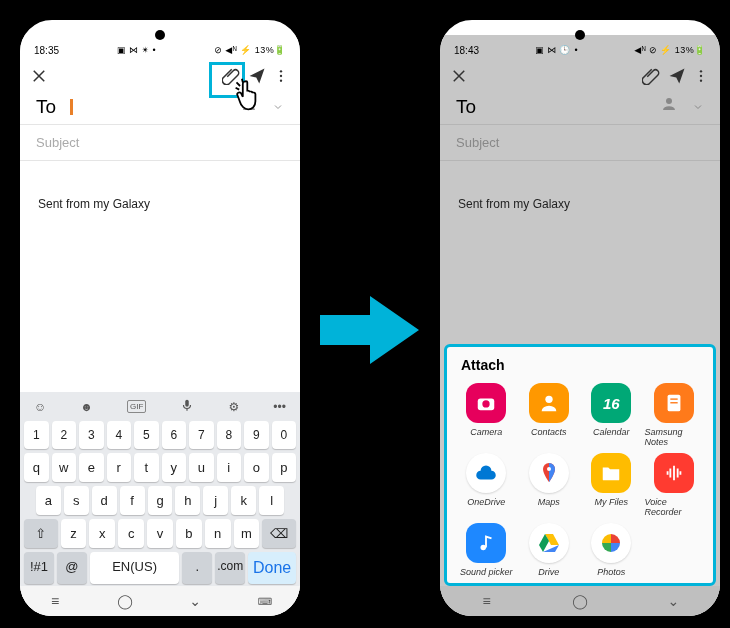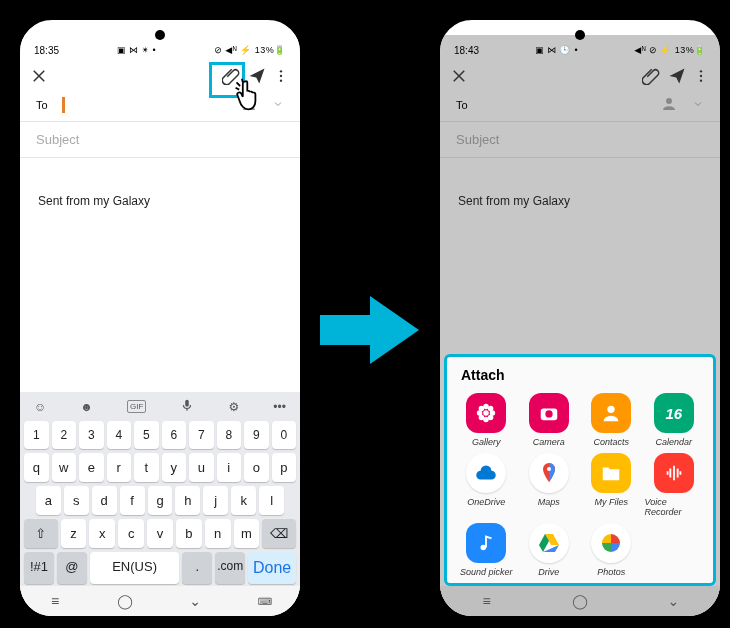--- a/index.html
+++ b/index.html
@@ -10,21 +10,21 @@
 .camera-dot { position:absolute; top:10px; left:50%; transform:translateX(-50%); width:10px; height:10px; background:#000; border-radius:50%; z-index:50; }
 .screen { position:absolute; inset:0; display:flex; flex-direction:column; background:#fff;margin-top:15px; }
 .dim { background:#c7c7c7; }
 .statusbar { display:flex; justify-content:space-between; align-items:center; font-size:10px; padding:6px 14px 2px 14px; color:#000; height:18px; }
 .status-icons { font-size:9px; letter-spacing:0.5px; }
 .toolbar { display:flex; align-items:center; padding:6px 12px 6px 10px; gap:8px; }
 .toolbar .spacer { flex:1; }
 .icon { display:inline-flex; align-items:center; justify-content:center; color:#333; }
 .attach-highlight { position:absolute; border:3px solid #00b3d9; width:30px; height:30px; top:27px; right:55px; z-index:30; }
 .hand-cursor { position:absolute; top:42px; right:32px; z-index:40; }
-.recipient-row { display:flex; align-items:center; padding:4px 16px 6px 16px; border-bottom:1px solid #e5e5e5; font-size:11px; gap:14px; }
+.recipient-row { display:flex; align-items:center; padding:4px 16px 6px 16px; border-bottom:1px solid #e5e5e5; font-size:19px; gap:14px; }
 .recipient-row .cursor { width:1px; height:16px; background:#e98029; display:inline-block; border-left:2px solid #e98029; }
 .contacts-icon { color:#888; }
 .subject-row { padding:10px 16px; border-bottom:1px solid #e5e5e5; font-size:13px; color:#aaa; }
 .body-area { flex:1; padding:36px 18px; font-size:12px; color:#222; }
 .keyboard { background:#e8eaed; font-size:12px; }
 .kb-strip { display:flex; justify-content:space-between; align-items:center; padding:6px 14px 4px 14px; color:#555; }
 .kb-row { display:flex; justify-content:center; gap:3px; padding:2px 4px; }
 .key { background:#fff; border-radius:4px; box-shadow:0 1px 1px rgba(0,0,0,0.2); flex:1; text-align:center; padding:7px 0; font-size:13px; color:#222; }
 .key.num { font-size:12px; }
 .key.dark { background:#cfd3d8; }
@@ -226,58 +226,50 @@
   </div>
   <div class="subject-row" style="border-color:#b5b5b5;color:#888;">Subject</div>
   <div class="body-area">Sent from my Galaxy</div>
 
   <div class="attach-panel">
     <div class="attach-title">Attach</div>
     <div class="attach-grid" id="attach-grid">
             <div class="attach-item">
               <div class="attach-icon" style="background: rgb(230, 0, 92);">
                 <svg width="22" height="22" viewBox="0 0 24 24">
-                  <g fill="#fff">
-                    <circle cx="12" cy="12" r="3"></circle>
-                    <circle cx="12" cy="5" r="3"></circle>
-                    <circle cx="12" cy="19" r="3"></circle>
-                    <circle cx="5" cy="12" r="3"></circle>
-                    <circle cx="19" cy="12" r="3"></circle>
-                    <circle cx="7" cy="7" r="3"></circle>
-                    <circle cx="17" cy="7" r="3"></circle>
-                    <circle cx="7" cy="17" r="3"></circle>
-                    <circle cx="17" cy="17" r="3"></circle>
-                  </g>
-                </svg>
-              </div>
-              <span>Gallery</span>
-            </div>
-            <div class="attach-item">
-              <div class="attach-icon" style="background: rgb(230, 0, 92);">
-                <svg width="22" height="22" viewBox="0 0 24 24">
                   <rect x="3" y="7" width="18" height="13" rx="3" fill="#fff"></rect>
                   <circle cx="12" cy="13" r="4" fill="#e6005c"></circle>
                 </svg>
               </div>
               <span>Camera</span>
             </div>
             <div class="attach-item">
               <div class="attach-icon" style="background: rgb(255, 152, 0);">
                 <svg width="22" height="22" viewBox="0 0 24 24">
                   <circle cx="12" cy="8" r="4" fill="#fff"></circle>
                   <path d="M4 21 a8 6 0 0 1 16 0" fill="#fff"></path>
                 </svg>
               </div>
               <span>Contacts</span>
             </div>
             <div class="attach-item">
               <div class="attach-icon" style="background: rgb(0, 168, 118);">
                 <span style="color:#fff;font-weight:bold;font-size:15px;">16</span>
               </div>
               <span>Calendar</span>
+            </div>
+            <div class="attach-item">
+              <div class="attach-icon" style="background: rgb(255, 122, 26);">
+                <svg width="22" height="22" viewBox="0 0 24 24">
+                  <rect x="5" y="3" width="14" height="18" rx="2" fill="#fff"></rect>
+                  <rect x="8" y="7" width="8" height="1.5" fill="#ff7a1a"></rect>
+                  <rect x="8" y="11" width="8" height="1.5" fill="#ff7a1a"></rect>
+                </svg>
+              </div>
+              <span>Samsung Notes</span>
             </div>
             <div class="attach-item">
               <div class="attach-icon circle">
                 <svg width="26" height="26" viewBox="0 0 24 24">
                   <path d="M7 18 a4 4 0 0 1 0-8 a5 5 0 0 1 10 0 a4 4 0 0 1 0 8 Z" fill="#0078d4"></path>
                 </svg>
               </div>
               <span>OneDrive</span>
             </div>
             <div class="attach-item">

